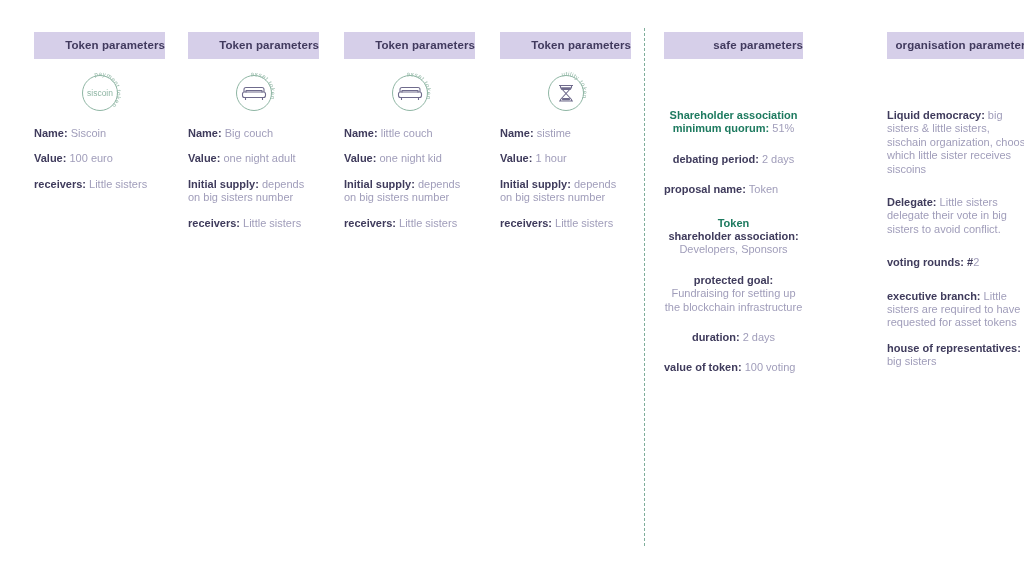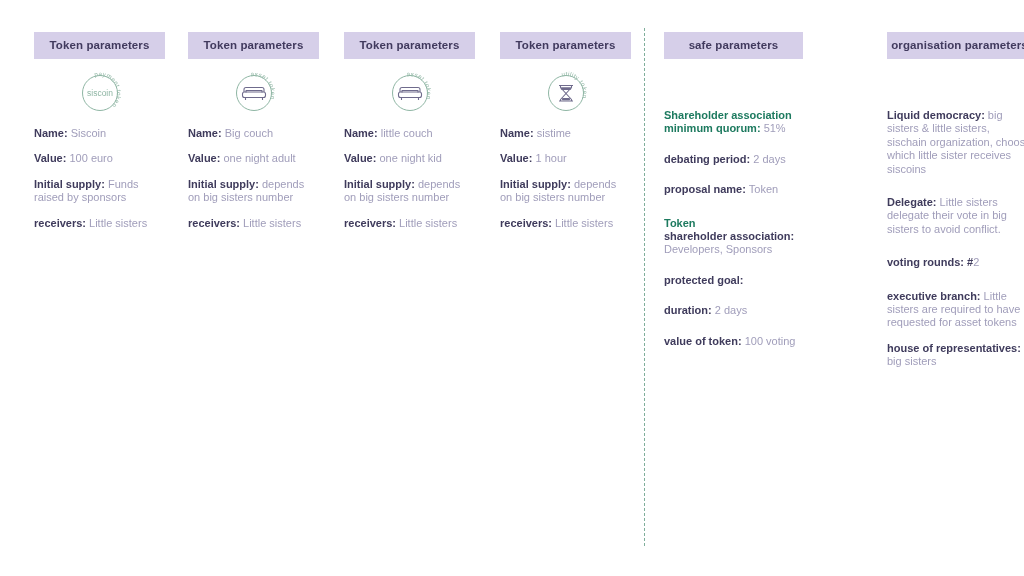--- a/index.html
+++ b/index.html
@@ -34,21 +34,21 @@
   .col-3 { left: 500px; width: 131px; }
   .col-4 { left: 664px; width: 139px; }
   .col-5 { left: 887px; width: 145px; }
 
   
   .hdr {
     background: #d6cfe9;
     color: #413a5e;
     font-size: 11.5px;
     font-weight: bold;
-    text-align: center;
+    text-align: right;
     line-height: 27px;
     height: 27px;
     letter-spacing: 0.1px;
     white-space: nowrap;
     overflow: hidden;
   }
   .col-4 .hdr, .col-5 .hdr { font-weight: bold; }
 
   
   .stamp-wrap {
@@ -81,21 +81,21 @@
   .k-green {
     font-weight: bold;
     color: #1d7a5f;
   }
   .v {
     color: #a09dba;
     font-weight: normal;
   }
 
   
-  .gap-lg { margin-bottom: 17px; }
+  .gap-lg { margin-bottom: 17px; text-align: center; }
   .gap-xl { margin-bottom: 20px; }
 
   
   .divider {
     position: absolute;
     left: 644px;
     top: 28px;
     width: 0;
     height: 518px;
     border-left: 1.5px dashed #7fae9b;
@@ -123,24 +123,20 @@
       </svg>
     </div>
     <div class="fields">
       <div class="field">
         <span class="k">Name:</span>
         <span class="v">Siscoin</span>
       </div>
       <div class="field">
         <span class="k">Value:</span>
         <span class="v">100 euro</span>
-      </div>
-      <div class="field">
-        <span class="k">Initial supply:</span>
-        <span class="v">Funds raised by sponsors</span>
       </div>
       <div class="field">
         <span class="k">receivers:</span>
         <span class="v">Little sisters</span>
       </div>
     </div>
   </div>
 
   <div class="col col-1">
     <div class="hdr">Token parameters</div>
@@ -275,20 +271,21 @@
         <span class="k">proposal name:</span>
         <span class="v">Token</span>
       </div>
       <div class="field gap-lg">
         <span class="k-green">Token</span><br>
         <span class="k">shareholder association:</span>
         <span class="v">Developers, Sponsors</span>
       </div>
       <div class="field gap-lg">
         <span class="k">protected goal:</span><br>
+        <span class="v">Fundraising for setting up the blockchain infrastructure</span>
       </div>
       <div class="field gap-lg">
         <span class="k">duration:</span>
         <span class="v">2 days</span>
       </div>
       <div class="field">
         <span class="k">value of token:</span>
         <span class="v">100 voting</span>
       </div>
     </div>

